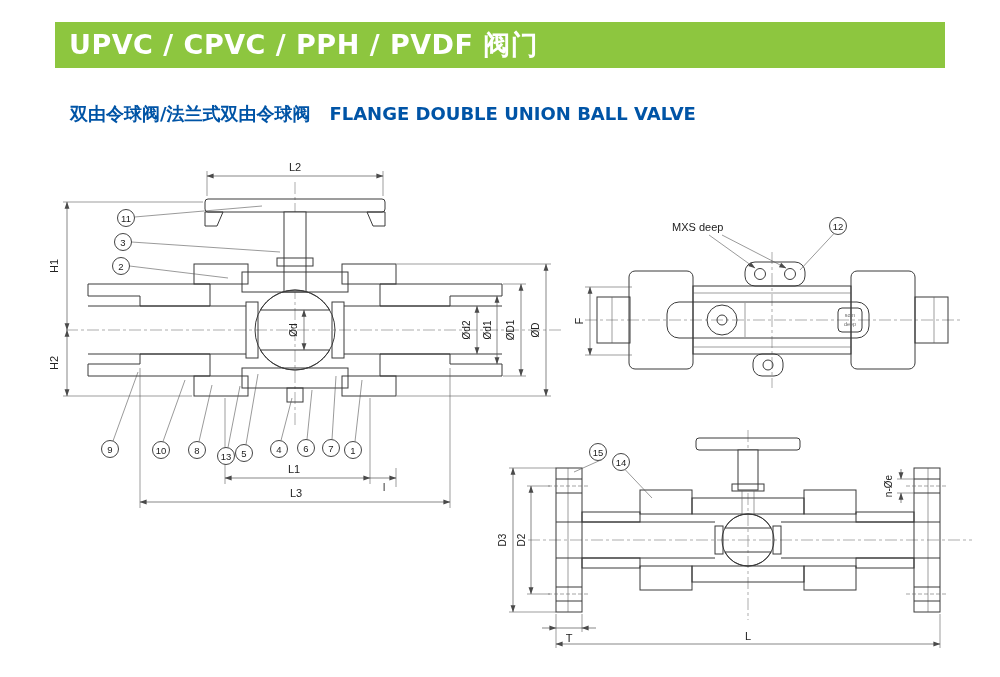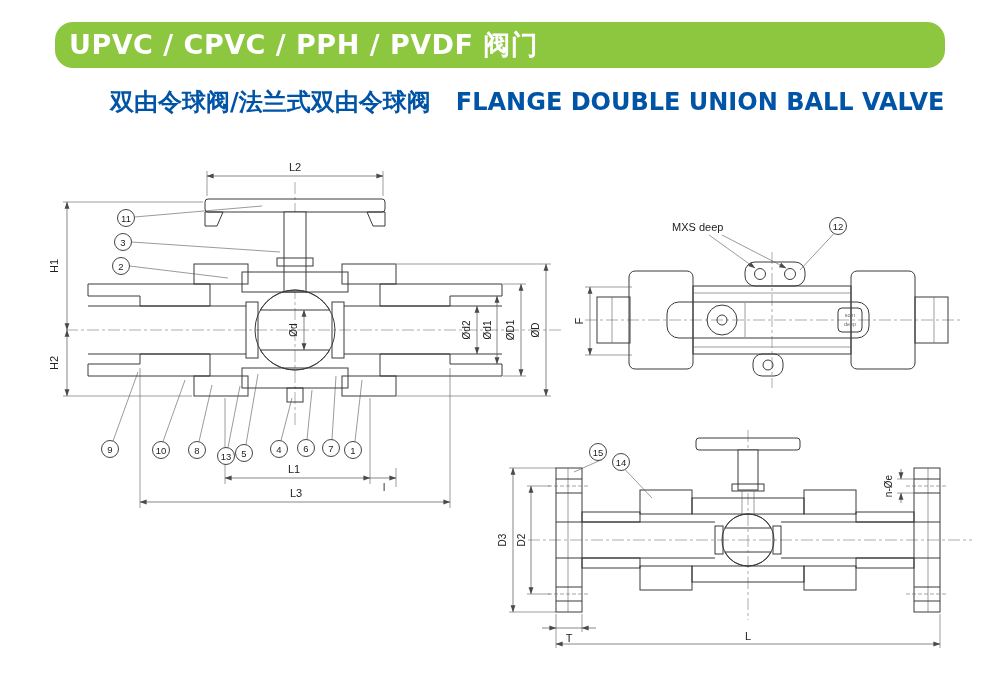--- a/index.html
+++ b/index.html
@@ -5,29 +5,28 @@
   html,body{margin:0;padding:0;}
   body{
     width:1000px;height:677px;background:#ffffff;
     font-family:"Liberation Sans","DejaVu Sans",sans-serif;
   }
   .page{position:relative;width:1000px;height:677px;background:#ffffff;overflow:hidden;}
   .banner{
     position:absolute;left:55px;top:22px;width:890px;height:46px;
     display:flex;align-items:center;padding-left:14px;box-sizing:border-box;
     background:#8dc63f;
-    border-radius:18px;
   }
   .banner h1{
     margin:0;color:#ffffff;font-size:27px;font-weight:bold;letter-spacing:0.5px;
     font-family:"DejaVu Sans","Liberation Sans",sans-serif;
   }
   .subtitle{
-    position:absolute;left:70px;top:86px;font-size:24px;font-weight:bold;color:#0054a6;
-    font-family:"DejaVu Sans","Liberation Sans",sans-serif;white-space:nowrap;margin-left:40px;
+    position:absolute;left:70px;top:102px;font-size:18px;font-weight:bold;color:#0054a6;
+    font-family:"DejaVu Sans","Liberation Sans",sans-serif;white-space:nowrap;
   }
   svg.drawing{position:absolute;left:0;top:0;}
 
   
   .cl{stroke:#8a8a8a;stroke-width:0.7;stroke-dasharray:12 3 3 3;fill:none;}
   .ol{stroke:#3b3b3b;stroke-width:1;fill:none;}
   .thin{stroke:#5a5a5a;stroke-width:0.6;fill:none;}
   .dash{stroke:#6a6a6a;stroke-width:0.6;stroke-dasharray:4 2;fill:none;}
   .dim{stroke:#555555;stroke-width:0.7;fill:none;}
   .ldr{stroke:#555555;stroke-width:0.6;fill:none;}

